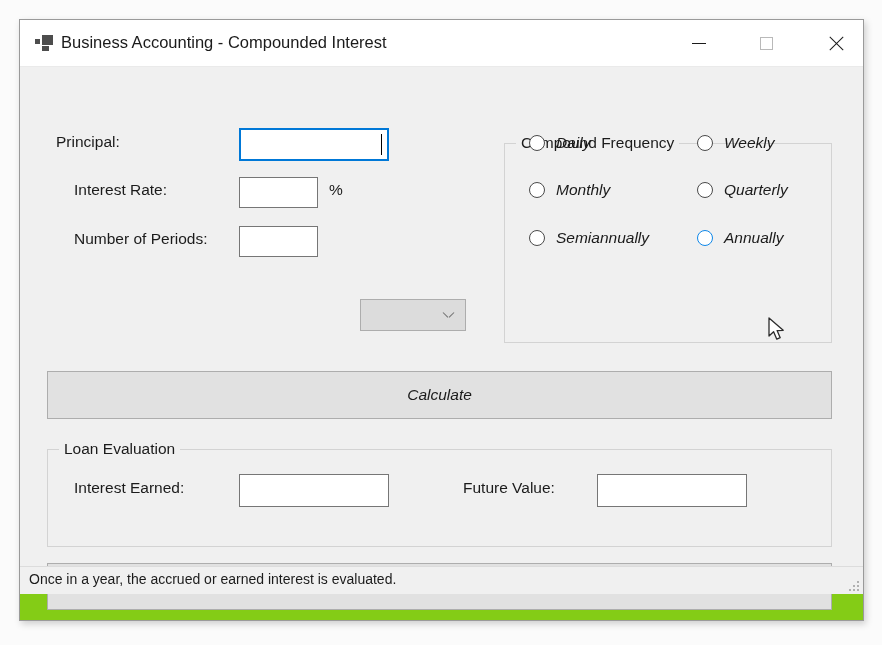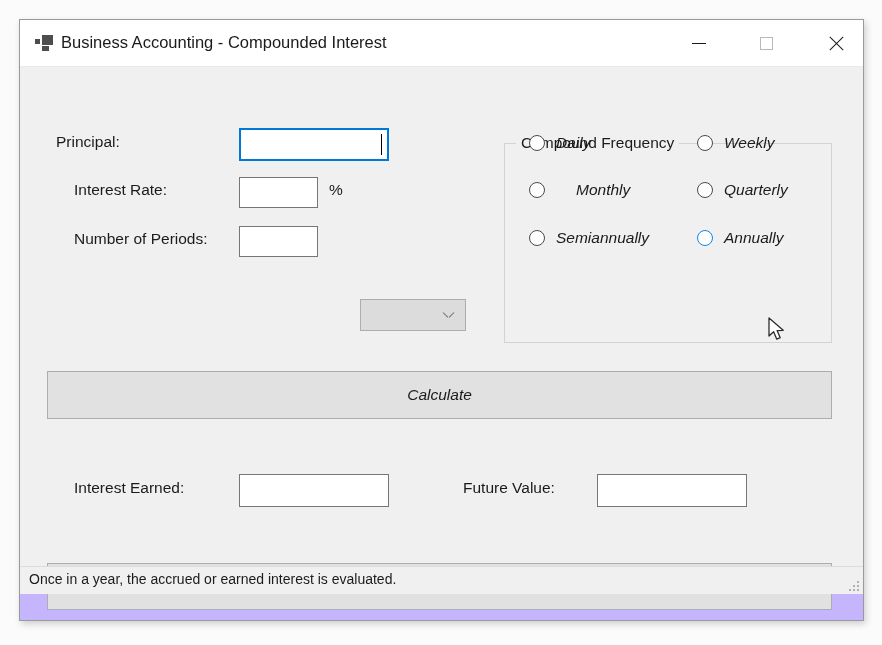--- a/index.html
+++ b/index.html
@@ -11,21 +11,21 @@
     font-family: "Liberation Sans", sans-serif;
     overflow: hidden;
   }
 
   #window {
     position: absolute;
     left: 19px;
     top: 19px;
     width: 845px;
     height: 602px;
-    background: #c4b5fd;
+    background: #84cc16;
     border: 1px solid #9a9a9a;
     box-sizing: border-box;
     box-shadow: 2px 3px 7px rgba(0,0,0,0.18);
   }
 
   
   #titlebar {
     position: relative;
     height: 47px;
     background: #ffffff;
@@ -320,40 +320,43 @@
 
     <div class="radio-item" style="left:509px; top:67px;">
       <span class="radio-circle"></span>
       <span class="radio-label">Daily</span>
     </div>
     <div class="radio-item" style="left:677px; top:67px;">
       <span class="radio-circle"></span>
       <span class="radio-label">Weekly</span>
     </div>
 
-    <div class="radio-item" style="left:509px; top:114px;gap:20px;">
+    <div class="radio-item" style="left:509px; top:114px;">
       <span class="radio-circle"></span>
       <span class="radio-label">Monthly</span>
     </div>
     <div class="radio-item" style="left:677px; top:114px;">
       <span class="radio-circle"></span>
       <span class="radio-label">Quarterly</span>
     </div>
 
     <div class="radio-item" style="left:509px; top:162px;">
       <span class="radio-circle"></span>
       <span class="radio-label">Semiannually</span>
     </div>
     <div class="radio-item hovered" style="left:677px; top:162px;">
       <span class="radio-circle"></span>
       <span class="radio-label">Annually</span>
     </div>
 
     <div class="form-button" id="btn-calculate">Calculate</div>
 
+    <div class="groupbox" id="grp-loan-eval">
+      <div class="groupbox-title">Loan Evaluation</div>
+    </div>
 
     <div class="field-label" style="left:54px; top:412px;">Interest Earned:</div>
     <div class="textbox" style="left:219px; top:407px; width:150px; height:33px;"></div>
 
     <div class="field-label" style="left:443px; top:412px;">Future Value:</div>
     <div class="textbox" style="left:577px; top:407px; width:150px; height:33px;"></div>
 
     <div class="form-button" id="btn-close-form">Close</div>
 
     <div id="statusbar">

